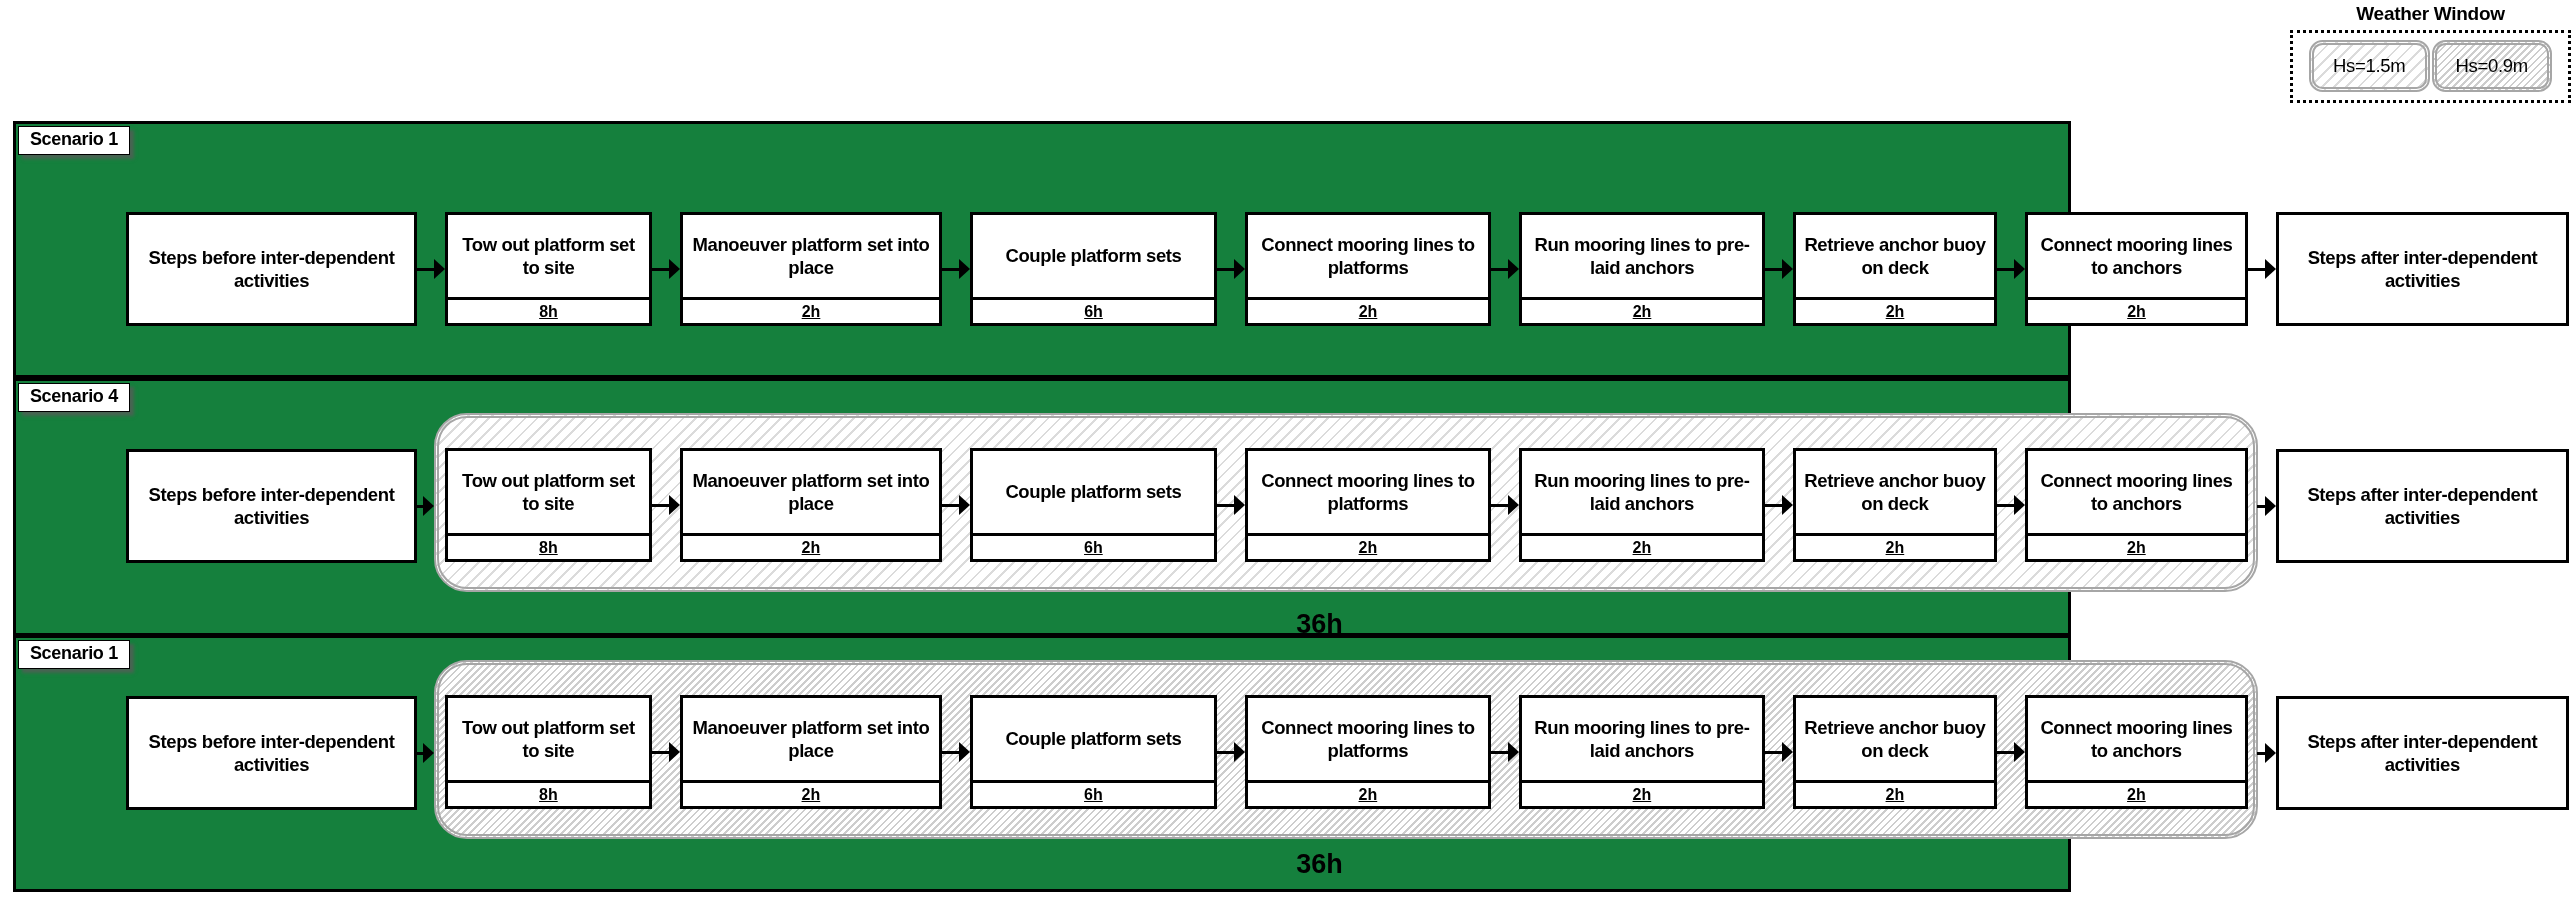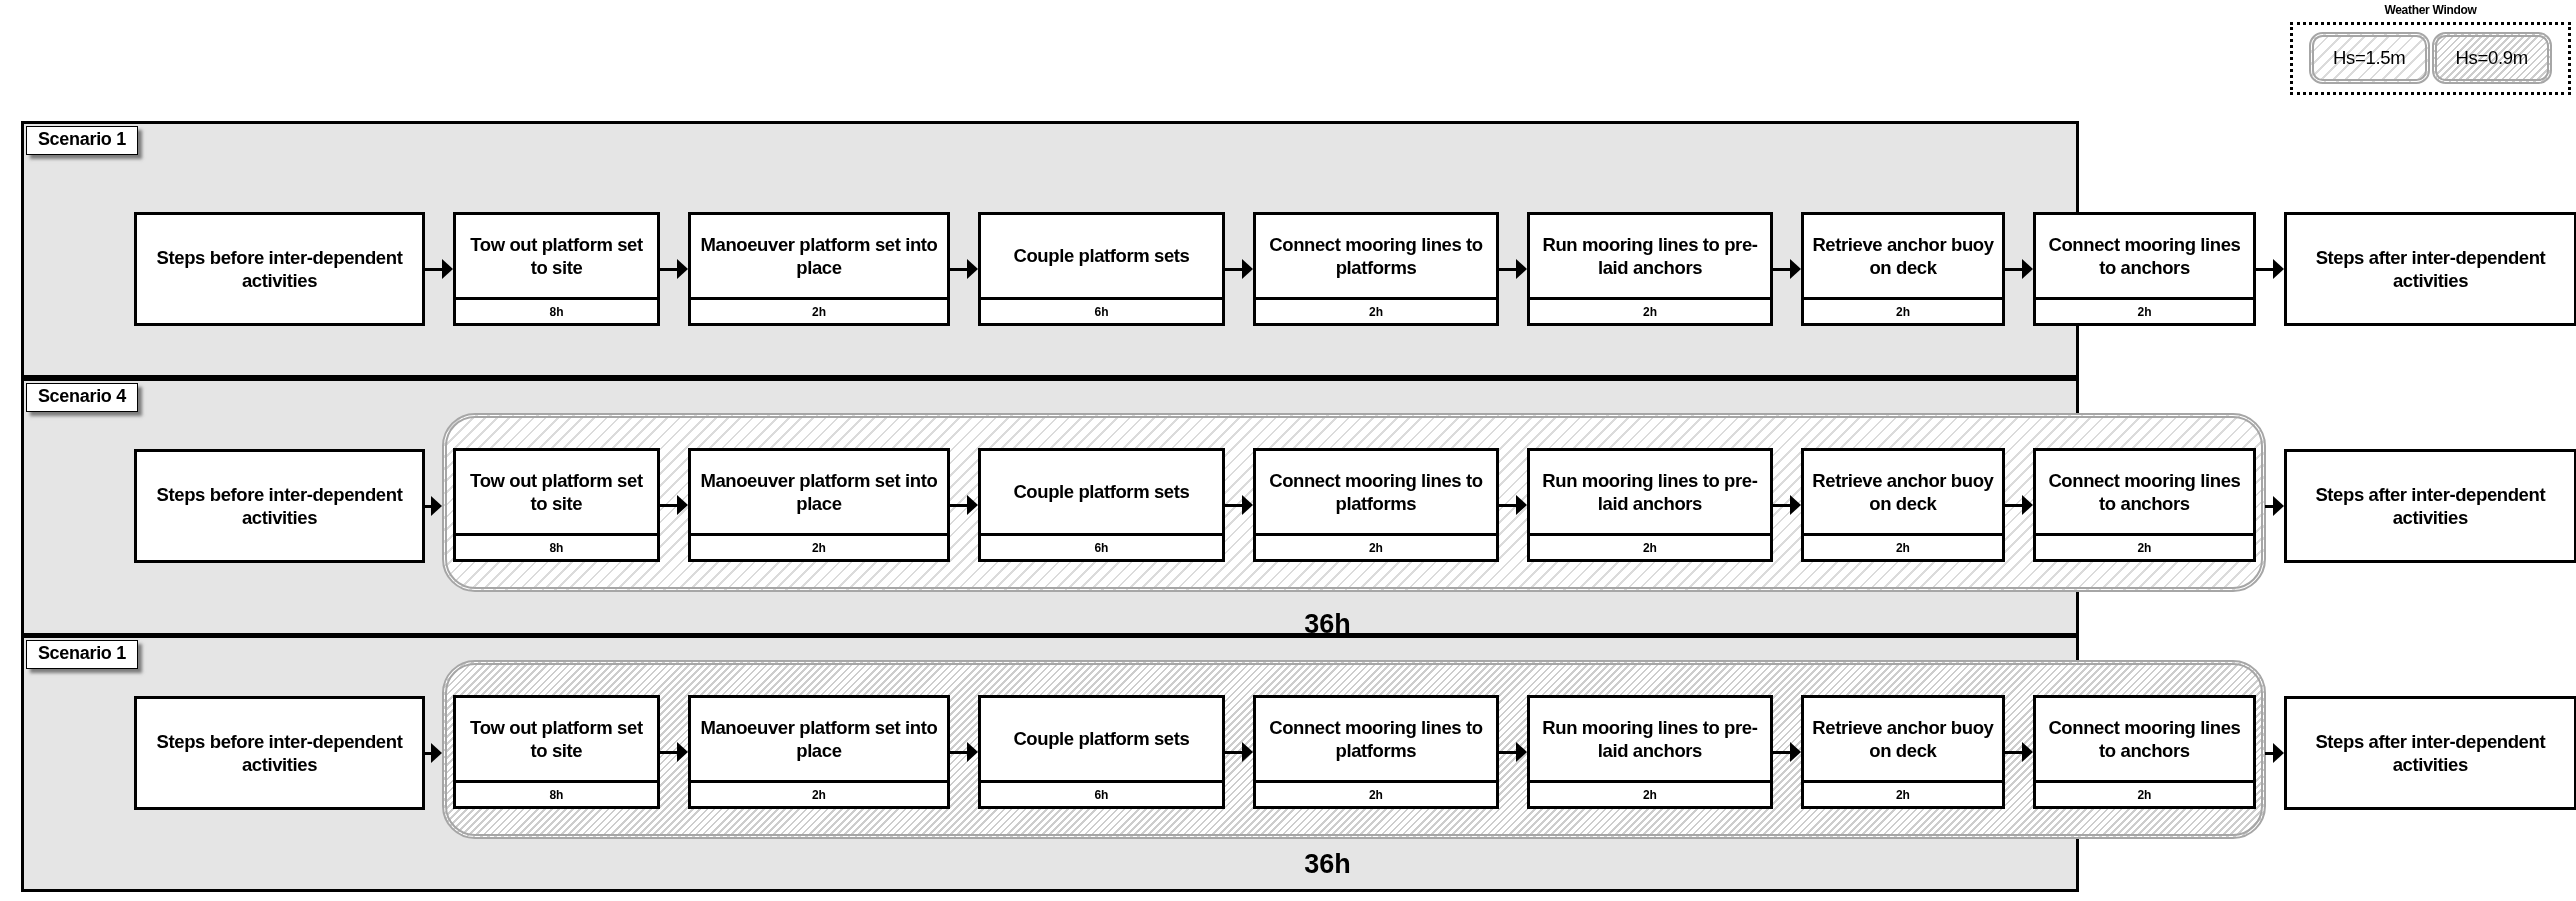--- a/index.html
+++ b/index.html
@@ -1,52 +1,52 @@
 <!DOCTYPE html>
 <html style="font-size:10px"><head>
 <meta charset="utf-8">
 <style>
   html,body{margin:0;padding:0;background:#fff;}
   .canvas{position:relative;width:2576px;height:901px;background:#fff;overflow:hidden;
           font-family:"Liberation Sans",sans-serif;color:#000;}
 
   
   .legend{position:absolute;top:2.5px;left:2290px;width:281px;}
-  .legend-title{font-size:12px;font-weight:bold;text-align:center;letter-spacing:-0.3px;}
+  .legend-title{font-size:19px;font-weight:bold;text-align:center;letter-spacing:-0.3px;}
   .legend-box{margin-top:5px;border:3.1px dotted #000;height:73px;box-sizing:border-box;
               display:flex;align-items:center;justify-content:center;gap:2px;padding:0 16px;}
   .legend-chip{flex:1;height:52px;box-sizing:border-box;border:5px double #a6a6a6;border-radius:13.6px;
                display:flex;align-items:center;justify-content:center;font-size:18.5px;letter-spacing:-0.3px;
                background-color:#fff;}
 
   
   .hatch-light{background-image:repeating-linear-gradient(135deg,#dbdbdb 0,#dbdbdb 1.9px,#ffffff 1.9px,#ffffff 8.6px);}
   .hatch-dense{background-image:repeating-linear-gradient(135deg,#cdcdcd 0,#cdcdcd 1.9px,#ffffff 1.9px,#ffffff 5px);}
 
   
-  .scenario{position:absolute;left:21px;width:2058px;box-sizing:border-box;border:3.7px solid #000;background:#e5e5e5;}
+  .scenario{position:absolute;left:13px;width:2058px;box-sizing:border-box;border:3.7px solid #000;background:#15803d;}
   .s1{top:121px;height:257px;}
   .s2{top:378px;height:258px;}
   .s3{top:635px;height:257px;}
   .scenario-label{position:absolute;top:1.9px;left:1.9px;background:#fff;border:1.9px solid #000;
                   padding:2.5px 11px 3.7px;font-size:18px;font-weight:bold;letter-spacing:-0.3px;
                   box-shadow:3.7px 3.7px 3.1px rgba(90,90,90,0.75);z-index:2;}
 
   .row{position:absolute;left:82px;display:flex;align-items:flex-start;padding-left:28px;}
   .s1 .row{top:88px;}
   .s2 .row{top:32px;}
   .s3 .row{top:22px;}
 
   
   .activity{box-sizing:border-box;height:114px;border:3.1px solid #000;background:#fff;
             display:flex;flex-direction:column;flex:none;}
   .activity-label{flex:1;display:flex;align-items:center;justify-content:center;text-align:center;
                   font-weight:bold;font-size:18.5px;line-height:1.25;letter-spacing:-0.4px;padding:0 7.4px;}
   .activity-duration{border-top:3.1px solid #000;height:26px;box-sizing:border-box;
-                     display:flex;align-items:center;justify-content:center;font-weight:bold;font-size:12px;}
+                     display:flex;align-items:center;justify-content:center;font-weight:bold;font-size:16px;text-decoration:underline;}
   .shifted{margin-top:36px;}
 
   
   .arrow{flex:none;width:28px;height:20px;position:relative;margin-top:47px;}
   .arrow::before{content:"";position:absolute;left:-1.9px;right:9.3px;top:8.6px;height:3.1px;background:#000;}
   .arrow::after{content:"";position:absolute;right:0;top:0;width:0;height:0;
                 border-top:10px solid transparent;border-bottom:10px solid transparent;border-left:11.7px solid #000;}
   .arrow.outer{width:17.3px;margin-top:83px;}
 
   

